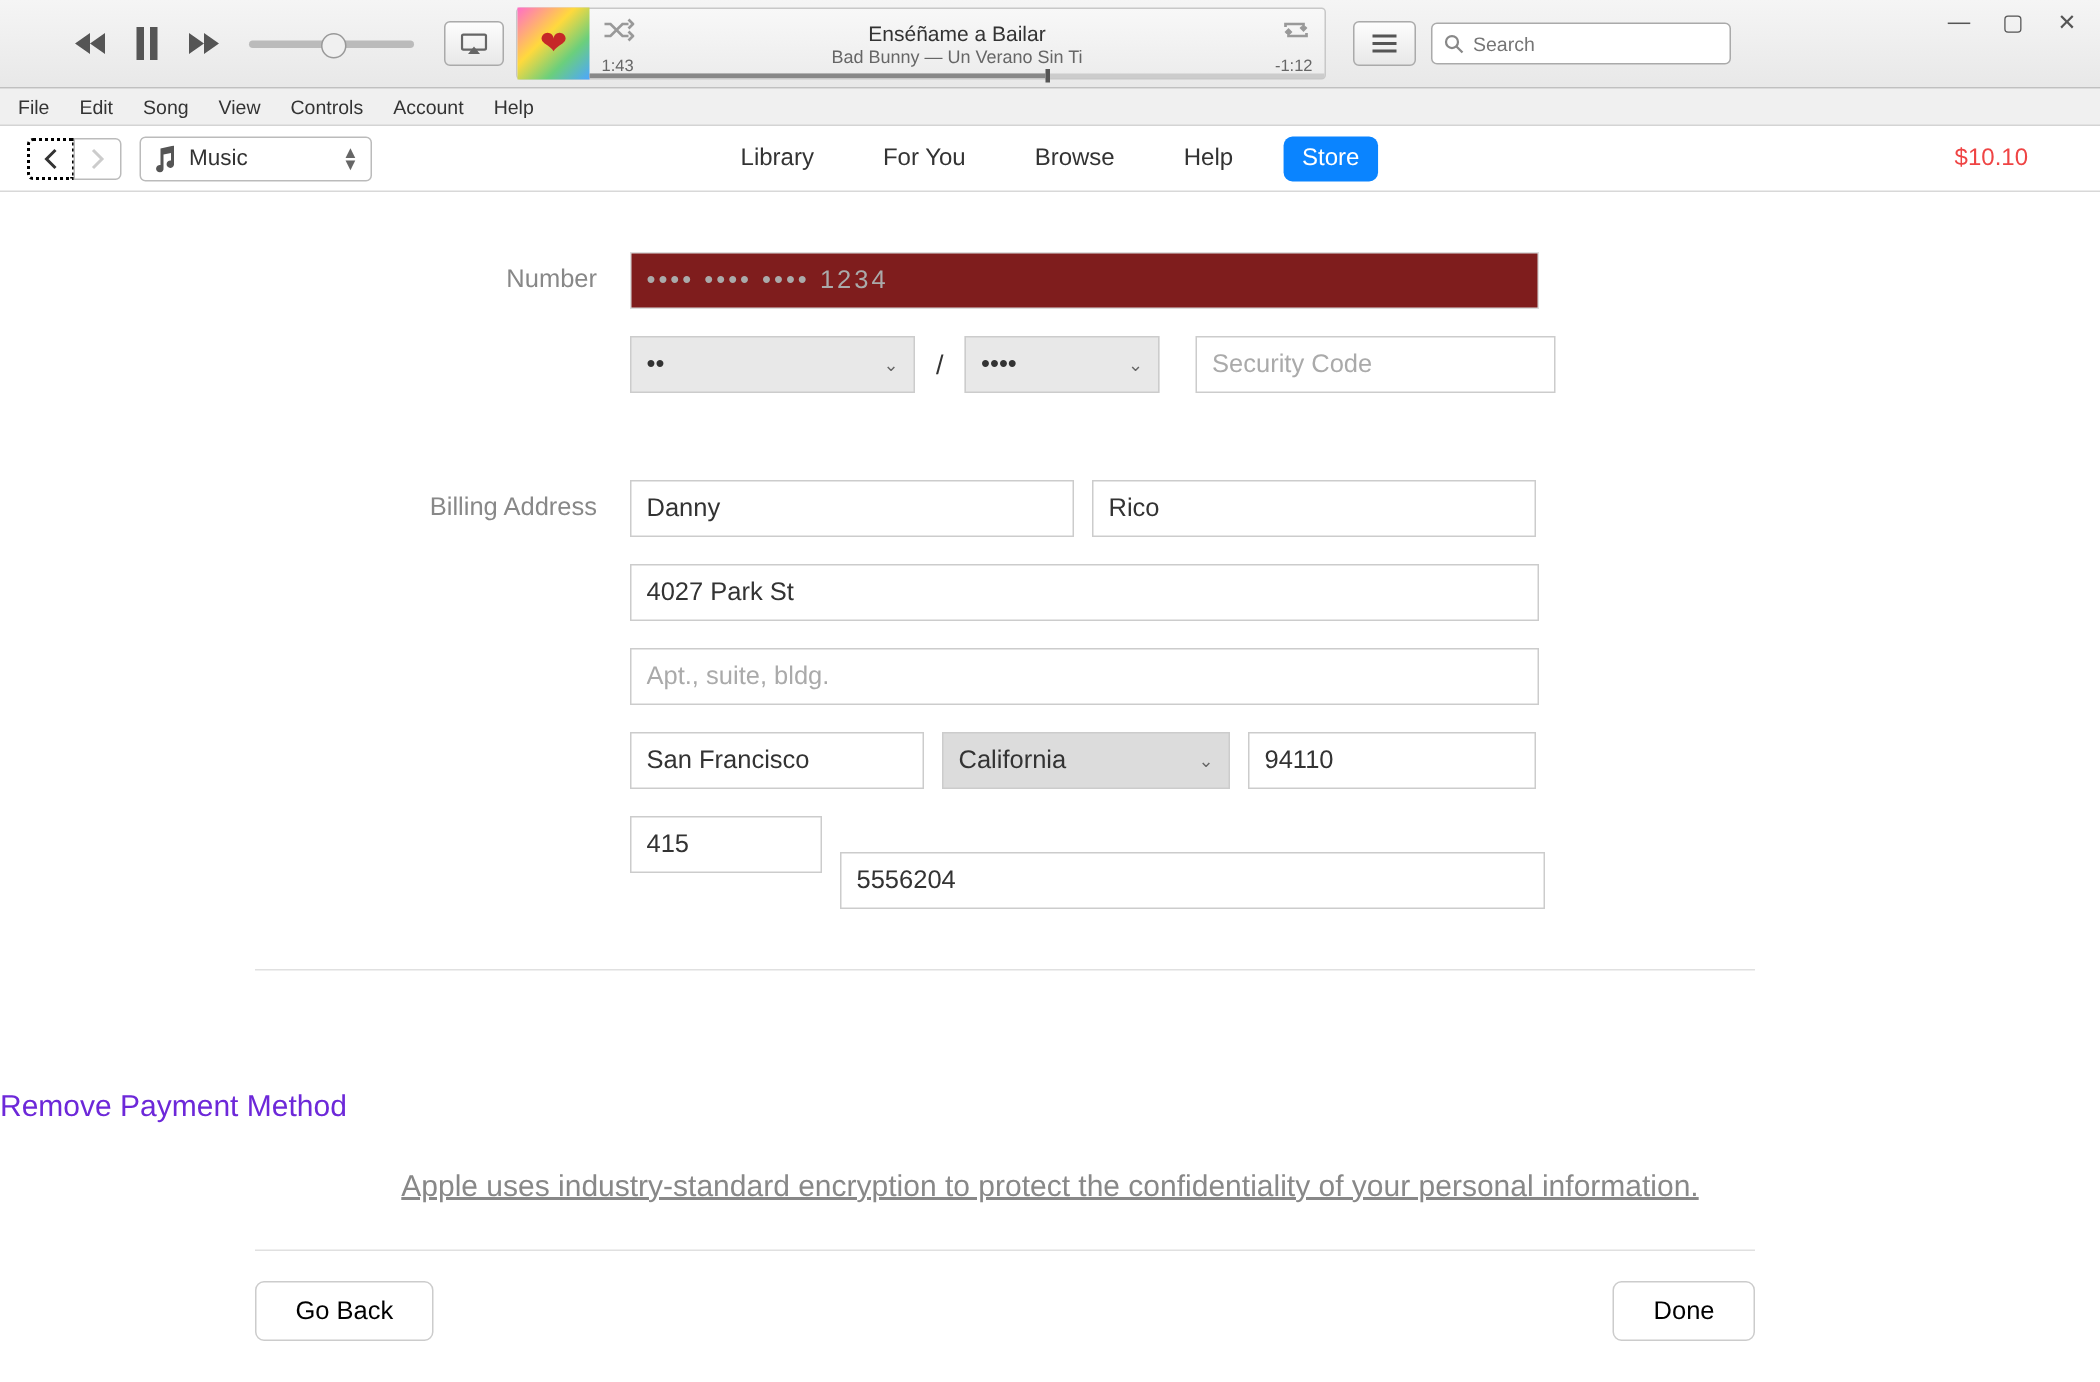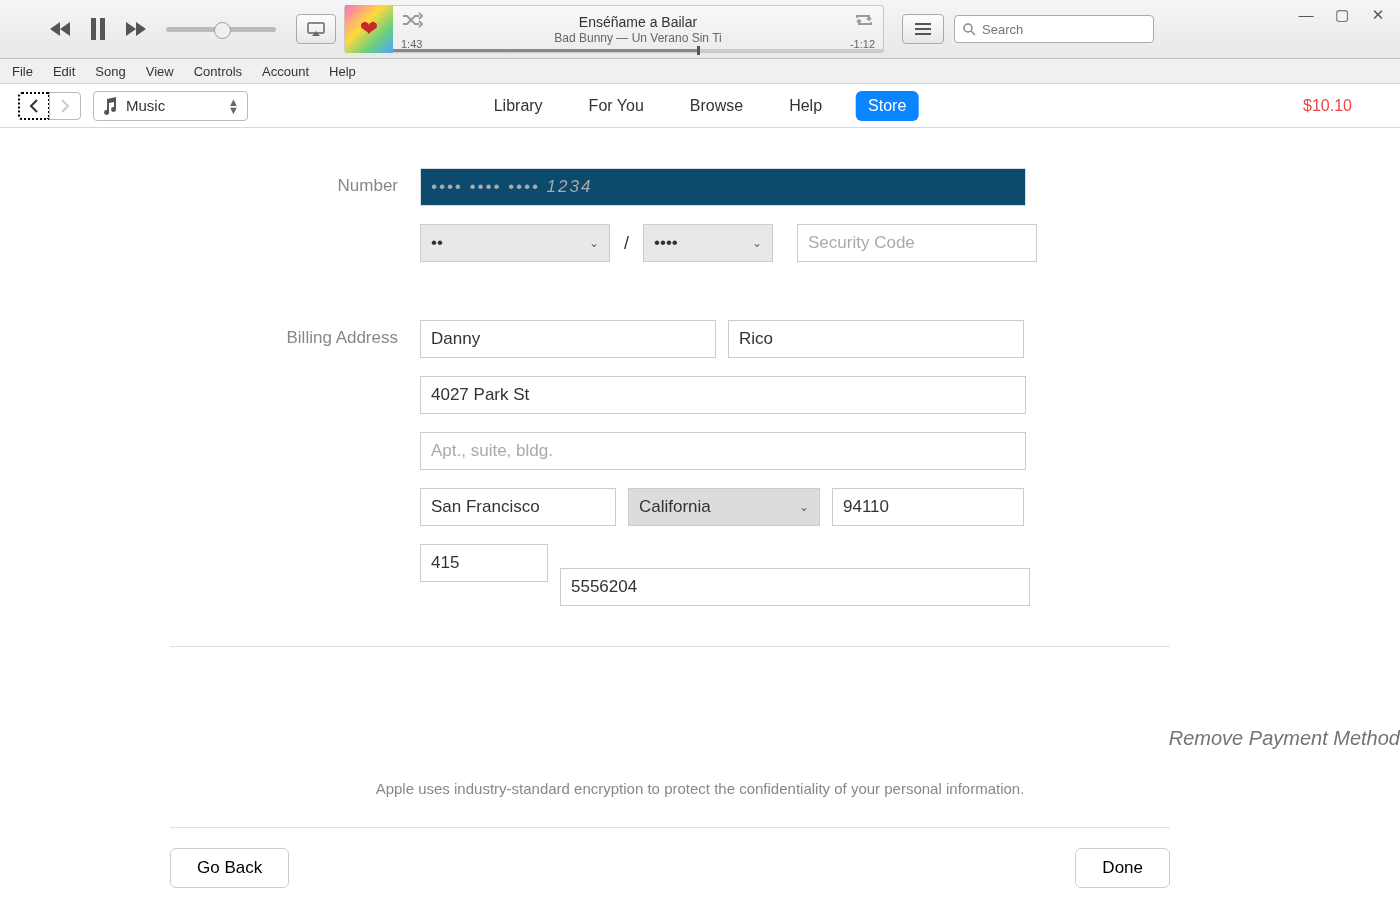--- a/index.html
+++ b/index.html
@@ -124,38 +124,38 @@
   width: 250px; text-align: right; padding-right: 22px;
   color: #888; font-size: 17px; padding-top: 8px;
 }
 .form-fields { flex: 1; display: flex; flex-wrap: wrap; gap: 12px; }
 .txt-input, .sel-input {
   height: 38px; border: 1px solid #ccc; padding: 0 10px;
   font-size: 17px; color: #333; background: #fff; font-family: inherit;
 }
 .txt-input::placeholder { color: #aaa; }
 .txt-input.masked {
-  background: #0c4a6e; border-color: #ddd; color: #aaa;
-  letter-spacing: 2px; width: 606px; font-style: italic;
+  background: #7f1d1d; border-color: #ddd; color: #aaa;
+  letter-spacing: 2px; width: 606px;
 }
 .sel-input {
   background: #dcdcdc; display: flex; align-items: center;
   justify-content: space-between; cursor: pointer;
 }
 .sel-input.light { background: #e8e8e8; }
 .sel-input .chv { color: #666; font-size: 12px; }
 .divider-slash { font-size: 18px; color: #333; align-self: center; padding: 0 2px; }
 
 .hr-line { border: none; border-top: 1px solid #e0e0e0; margin: 40px 0; width: 1000px; margin-left: 170px; }
 
 .remove-link {
-  text-align: right; color: #737373; font-size: 20px;
-  margin: 80px 0 30px 0; cursor: pointer; font-style: italic;
-}
-.disclaimer { text-align: center; color: #888; font-size: 15px; margin-bottom: 30px; }
+  text-align: left; color: #6d28d9; font-size: 20px;
+  margin: 80px 0 30px 0; cursor: pointer;
+}
+.disclaimer { text-align: center; color: #888; font-size: 20px; margin-bottom: 30px; text-decoration: underline; }
 
 .bottom-bar {
   display: flex; justify-content: space-between;
   padding: 20px 0; width: 1000px; margin-left: 170px;
   border-top: 1px solid #e0e0e0;
 }
 .btn {
   height: 40px; padding: 0 26px; border: 1px solid #ccc;
   border-radius: 6px; background: #fff; font-size: 17px;
   cursor: pointer; font-family: inherit;

